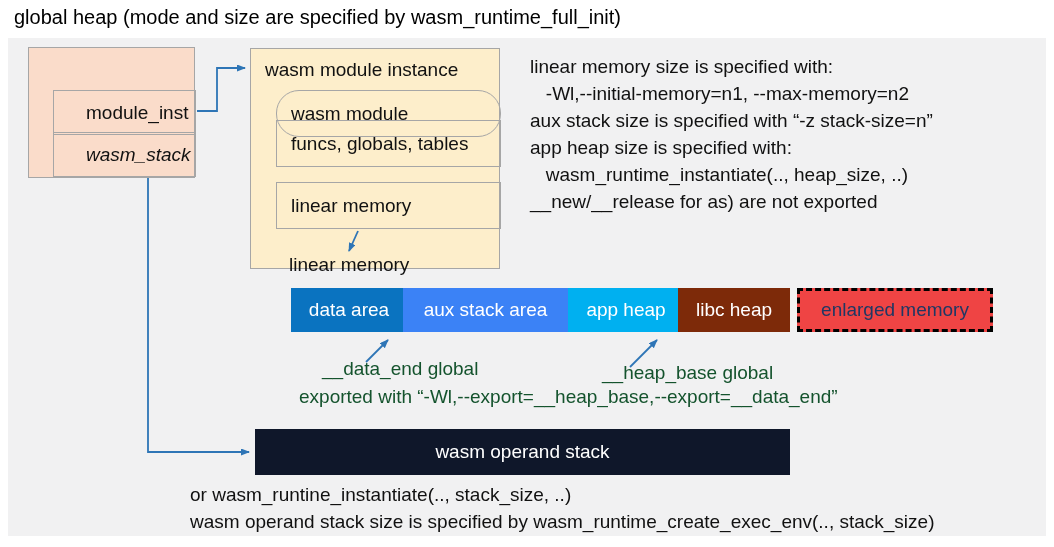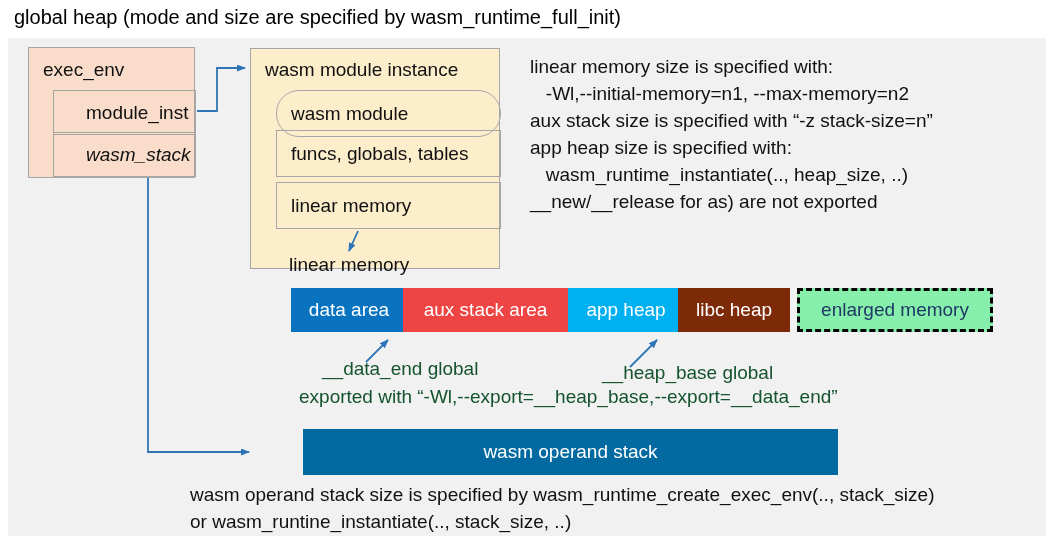--- a/index.html
+++ b/index.html
@@ -19,37 +19,37 @@
   #exec-env { left:28px; top:47px; width:167px; height:131px; }
   #exec-env .hdr { height:43px; }
   #exec-env .row { left:24px; width:143px; height:45px;padding-left:32px; }
   #exec-env .row.r0 { top:42px; }
   #exec-env .row.r1 { top:84px;font-style:italic; }
 
   #mod-inst { left:250px; top:48px; width:250px; height:221px; }
   #mod-inst .hdr { height:42px; }
   #mod-inst .row { left:25px; width:225px; height:47px; }
   #mod-inst .row.r0 { top:41px;border-radius:23px; }
-  #mod-inst .row.r1 { top:81px; }
+  #mod-inst .row.r1 { top:71px; }
   #mod-inst .row.r2 { top:133px; }
 
   
   .notes { position:absolute; left:530px; top:53px; width:512px; }
   .notes .note { font-size:19px; line-height:27px; white-space:pre; color:#111; }
 
   .lm-label { position:absolute; left:289px; top:254px; font-size:19px; }
 
   
   .seg { position:absolute; top:288px; height:44px; display:flex; align-items:center; justify-content:center;
          color:#fff; font-size:19px; white-space:nowrap; }
   #seg-data   { left:291px; width:116px; }
   #seg-aux    { left:403px; width:165px; }
   #seg-heap   { left:568px; width:110px; }
   #seg-libc   { left:678px; width:112px; }
-  #seg-enl    { left:797px; width:196px; background:#86efac; border:3px dashed #000; }
+  #seg-enl    { left:797px; width:196px; background:#ef4444; border:3px dashed #000; }
 
   .ann { position:absolute; font-size:19px; color:#14532d; white-space:nowrap; }
   #ann-data-end  { left:322px; top:358px; }
   #ann-heap-base { left:602px; top:362px; }
   #ann-export    { left:299px; top:386px; }
 
   
   #op-stack { position:absolute; left:255px; top:429px; width:535px; height:46px;
               display:flex; align-items:center; justify-content:center; color:#fff; font-size:19px; }
 
@@ -62,21 +62,20 @@
 </head>
 <body>
 
 <div id="stage">
 
   <div class="title">global heap (mode and size are specified by wasm_runtime_full_init)</div>
 
   <div class="panel" style="background-color: rgb(241, 241, 242);"></div>
 
   <div id="exec-env" class="struct" style="background-color: rgb(250, 220, 202);">
-    <div class="hdr">exec_env</div>
     <div class="row r0">module_inst</div>
     <div class="row r1">wasm_stack</div>
   </div>
 
   <div id="mod-inst" class="struct" style="background-color: rgb(253, 238, 203);">
     <div class="hdr">wasm module instance</div>
     <div class="row r0">wasm module</div>
     <div class="row r1">funcs, globals, tables</div>
     <div class="row r2">linear memory</div>
   </div>
@@ -85,34 +84,34 @@
     <div class="note">linear memory size is specified with:</div>
     <div class="note">   -Wl,--initial-memory=n1, --max-memory=n2</div>
     <div class="note">aux stack size is specified with “-z stack-size=n”</div>
     <div class="note">app heap size is specified with:</div>
     <div class="note">   wasm_runtime_instantiate(.., heap_size, ..)</div>
     <div class="note">__new/__release for as) are not exported</div>
   </div>
 
   <div class="lm-label">linear memory</div>
   <div id="seg-data" class="seg" style="background-color: rgb(10, 115, 192);">data area</div>
-  <div id="seg-aux" class="seg" style="background-color: #ef4444;">aux stack area</div>
+  <div id="seg-aux" class="seg" style="background-color: #3b82f6;">aux stack area</div>
   <div id="seg-heap" class="seg" style="background-color: rgb(0, 176, 240); padding-left: 6px;">app heap</div>
   <div id="seg-libc" class="seg" style="background-color: rgb(125, 42, 9);">libc heap</div>
   <div id="seg-enl" class="seg" style="color: rgb(31, 56, 100);">enlarged memory</div>
 
   <div id="ann-data-end" class="ann">__data_end global</div>
   <div id="ann-heap-base" class="ann">__heap_base global</div>
   <div id="ann-export" class="ann">exported with “-Wl,--export=__heap_base,--export=__data_end”</div>
 
-  <div id="op-stack" style="background-color: #0369a1; margin-left: 48px;">wasm operand stack</div>
+  <div id="op-stack" style="background-color: #0f172a;">wasm operand stack</div>
 
   <div class="bottom-notes">
+    <div class="note">or wasm_runtine_instantiate(.., stack_size, ..)</div>
     <div class="note">wasm operand stack size is specified by wasm_runtime_create_exec_env(.., stack_size)</div>
-    <div class="note">or wasm_runtine_instantiate(.., stack_size, ..)</div>
   </div>
 
   <svg class="overlay" viewBox="0 0 1054 547" xmlns="http://www.w3.org/2000/svg">
     <defs>
       <marker id="ah" markerUnits="userSpaceOnUse" markerWidth="10" markerHeight="8" refX="8" refY="3.5" orient="auto">
         <path d="M0,0 L9,3.5 L0,7 z" class="ah-fill" style="fill: rgb(46, 117, 182);"></path>
       </marker>
     </defs>
     <path class="arrow" d="M197,111 L217,111 L217,68 L245,68" marker-end="url(#ah)" style="stroke: rgb(46, 117, 182);"></path>
     <path class="arrow" d="M358,231 L349,251" marker-end="url(#ah)" style="stroke: rgb(46, 117, 182);"></path>

